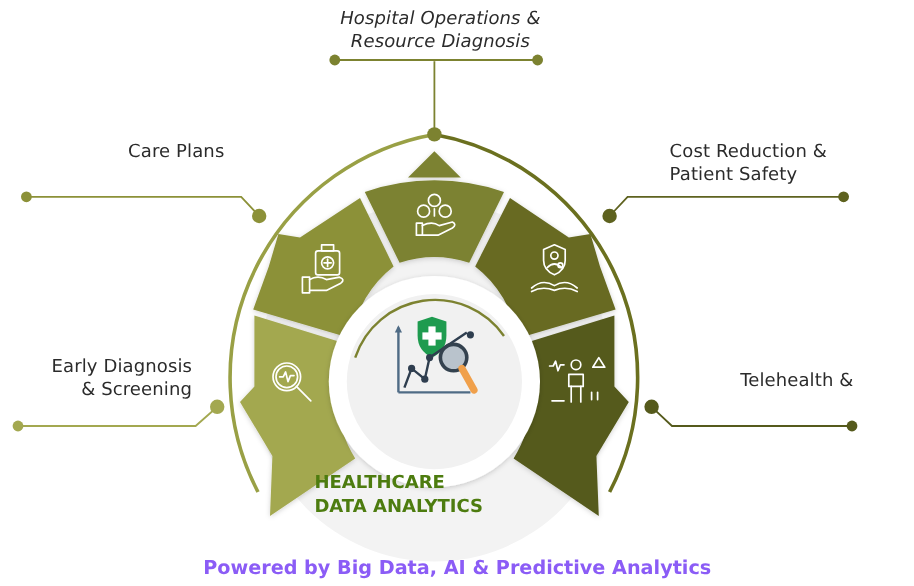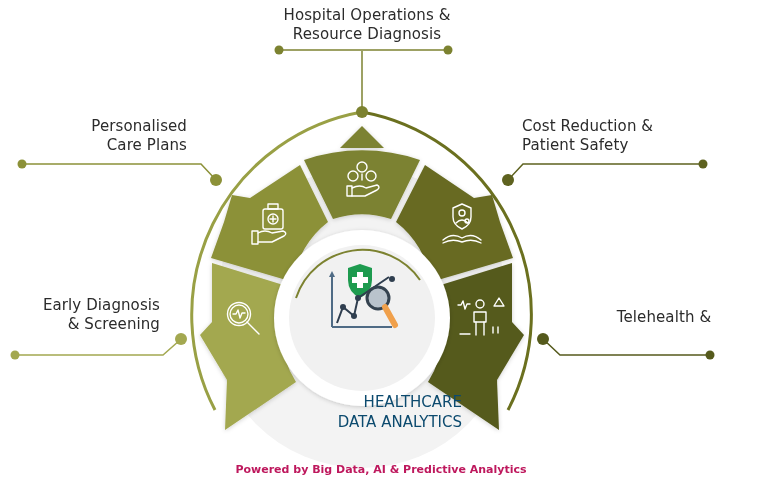--- a/index.html
+++ b/index.html
@@ -1,22 +1,22 @@
 <!DOCTYPE html>
 <html><head>
 <meta charset="utf-8">
 <style>
   html, body { margin:0; padding:0; background:#ffffff; }
   body { width:762px; height:488px; position:relative; overflow:hidden; font-family:"Liberation Sans", sans-serif; }
   svg.main { position:absolute; left:0; top:0; }
   .label { position:absolute; color:#2b2b2b; font-size:15px; line-height:19px; font-family:"DejaVu Sans", sans-serif; letter-spacing:0.1px; }
   .label.right-align { text-align:right; }
-  .label.center { text-align:center; }
-  .center-title { position:absolute; left:262px; top:392px; width:200px; text-align:right; font-family:"DejaVu Sans", sans-serif; font-weight:normal; font-size:15px; line-height:20px; color:#0c4a6e; }
-  .footer { position:absolute; left:0; width:762px; top:463px; text-align:center; font-family:"DejaVu Sans", sans-serif; font-weight:bold; font-size:11px; color:#be185d; }
+  .label.center { text-align:center;font-style:italic; }
+  .center-title { position:absolute; left:262px; top:392px; width:200px; text-align:left; font-family:"DejaVu Sans", sans-serif; font-weight:bold; font-size:15px; line-height:20px; color:#4d7c0f; }
+  .footer { position:absolute; left:0; width:762px; top:463px; text-align:center; font-family:"DejaVu Sans", sans-serif; font-weight:bold; font-size:16px; color:#8b5cf6; }
 </style>
 </head>
 <body>
 
 <svg class="main" width="762" height="488" viewBox="0 0 762 488">
   <defs>
     <filter id="sh" x="-20%" y="-20%" width="140%" height="140%">
       <feDropShadow dx="0" dy="1" stdDeviation="2" flood-color="#000" flood-opacity="0.18"></feDropShadow>
     </filter>
   </defs>
@@ -135,24 +135,23 @@
       <line x1="498" y1="327" x2="498" y2="333"></line>
     </g>
   </g>
 </svg>
 
 <div class="label center" style="left:257px; top:6px; width:220px;">
   <div>Hospital Operations &amp;</div>
   <div>Resource Diagnosis</div>
 </div>
 <div class="label right-align" style="left:40px; top:117px; width:147px;">
-  <div>Personalised</div>
   <div>Care Plans</div>
 </div>
-<div class="label" style="left:522px; top:117px; width:200px;">
+<div class="label" style="left:558px; top:117px; width:200px;">
   <div>Cost Reduction &amp;</div>
   <div>Patient Safety</div>
 </div>
 <div class="label right-align" style="left:10px; top:296px; width:150px;">
   <div>Early Diagnosis</div>
   <div>&amp; Screening</div>
 </div>
 <div class="label" style="left:566px; top:308px; width:196px;text-align:center;">
   <div>Telehealth &amp;</div>
 </div>

